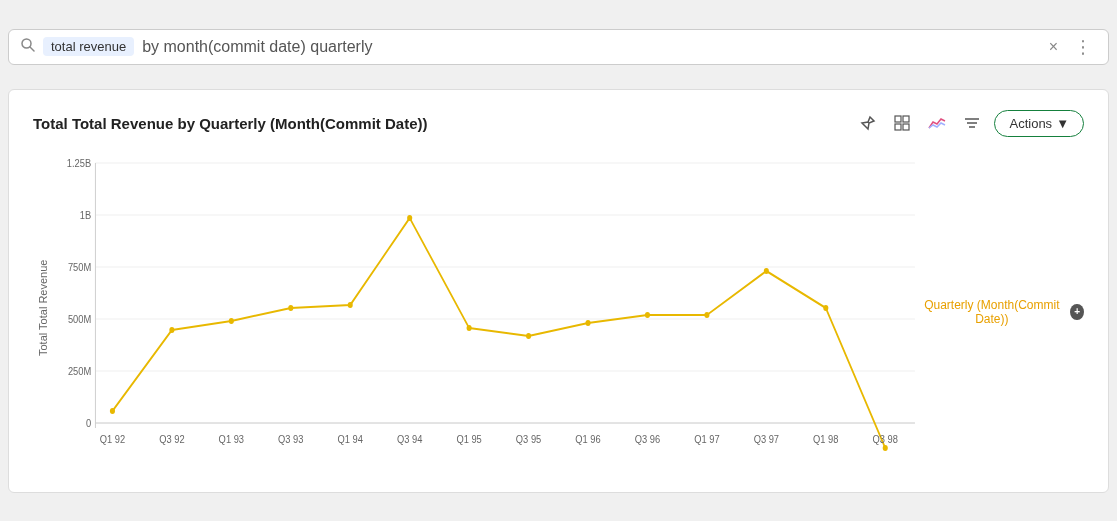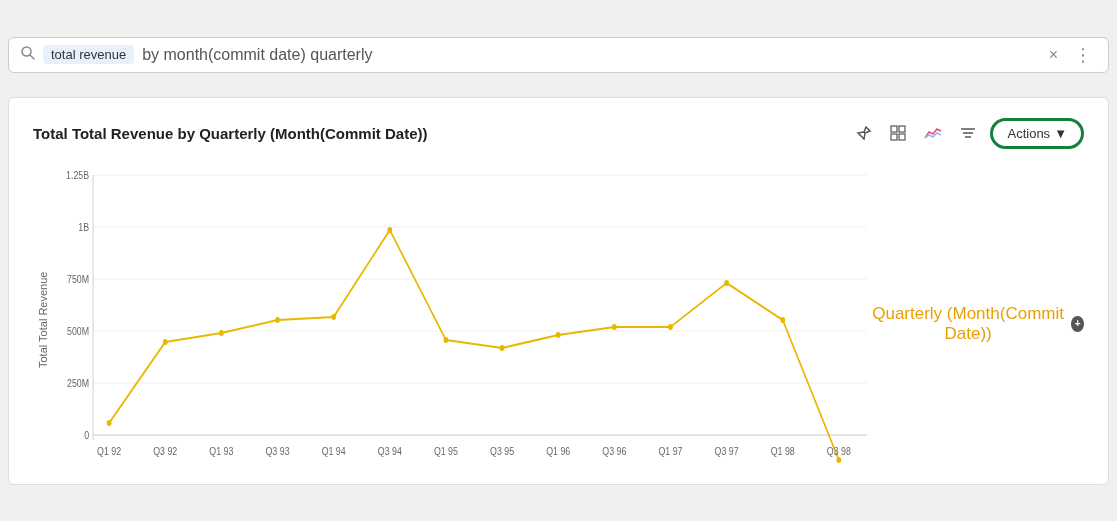--- a/index.html
+++ b/index.html
@@ -53,21 +53,21 @@
     .search-info {
       color: #888;
       font-size: 18px;
       cursor: pointer;
       padding: 0 4px;
     }
     .chart-panel {
       background: white;
       border: 1px solid #ddd;
       border-radius: 6px;
-      padding: 20px 24px 9px;
+      padding: 20px 24px 29px;
     }
     .chart-header {
       display: flex;
       align-items: center;
       justify-content: space-between;
       margin-bottom: 16px;
     }
     .chart-title {
       font-size: 15px;
       font-weight: 600;
@@ -82,21 +82,21 @@
       background: none;
       border: none;
       cursor: pointer;
       color: #555;
       font-size: 16px;
       padding: 4px;
       display: flex;
       align-items: center;
     }
     .actions-btn {
-      border: 3px solid #15803d;
+      border: 1px solid #15803d;
       border-radius: 20px;
       padding: 5px 14px;
       font-size: 13px;
       background: white;
       cursor: pointer;
       display: flex;
       align-items: center;
       gap: 4px;
       color: #333;
     }
@@ -284,19 +284,19 @@
             <text class="y-tick" x="630" y="290" text-anchor="middle">Q1 96</text>
             <text class="y-tick" x="700" y="290" text-anchor="middle">Q3 96</text>
             <text class="y-tick" x="770" y="290" text-anchor="middle">Q1 97</text>
             <text class="y-tick" x="840" y="290" text-anchor="middle">Q3 97</text>
             <text class="y-tick" x="910" y="290" text-anchor="middle">Q1 98</text>
             <text class="y-tick" x="980" y="290" text-anchor="middle">Q3 98</text>
           </svg>
         </div>
 
         <div class="x-axis-title">
-          <span style="color:#e8a000; font-size:17px;">Quarterly (Month(Commit Date))</span>
+          <span style="color:#e8a000; font-size:12px;">Quarterly (Month(Commit Date))</span>
           <span class="info-circle">+</span>
         </div>
       </div>
     </div>
   </div>
 </div>
 
 </body></html>

